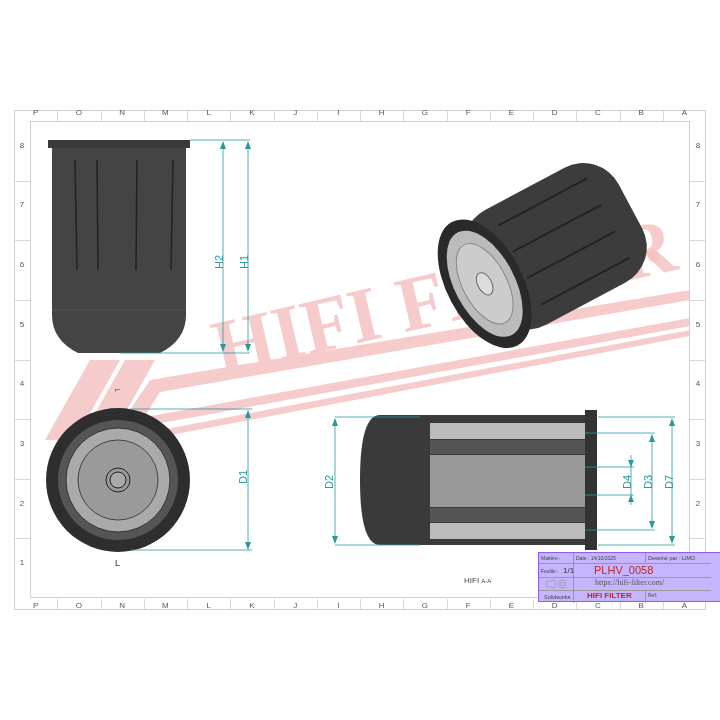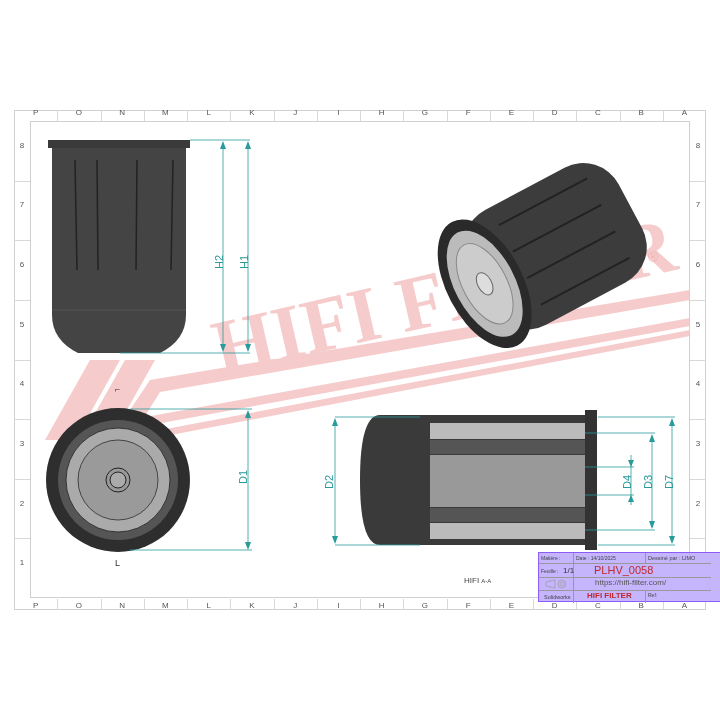--- a/index.html
+++ b/index.html
@@ -10,21 +10,21 @@
   .col-label{position:absolute;font-size:8px;color:#555;width:14px;text-align:center;}
   .row-label{position:absolute;font-size:8px;color:#555;width:14px;text-align:center;}
   .tick{position:absolute;background:#d8d8d8;}
   .dim{position:absolute;color:#2a9a9a;font-size:11px;}
   .coupe{position:absolute;left:464px;top:576px;font-size:8px;color:#444;}
   .coupe small{font-size:6px;}
   .tb{position:absolute;left:538px;top:552px;width:187px;height:50px;border:1px solid #8b5cf6;box-sizing:border-box;background:#c4b5fd;}
   .tb .cell{position:absolute;font-size:5px;color:#444;}
   .tb .line{position:absolute;background:#999;}
   .tb .plhv{position:absolute;left:55px;top:11px;font-size:11px;color:#c0282c;}
-  .tb .url{position:absolute;left:56px;top:25px;font-size:8px;color:#555;}
+  .tb .url{position:absolute;left:56px;top:25px;font-size:8px;color:#555;font-family:Liberation Serif, serif;}
   .tb .brand{position:absolute;left:48px;top:38px;font-size:8px;color:#c0282c;font-weight:bold;}
   .tb .sheetno{position:absolute;left:24px;top:13px;font-size:8px;color:#333;}
 </style>
 </head>
 <body>
 
 <div class="sheet">
   <div class="frame-outer"></div>
   <div class="frame-inner"></div>
 </div>

